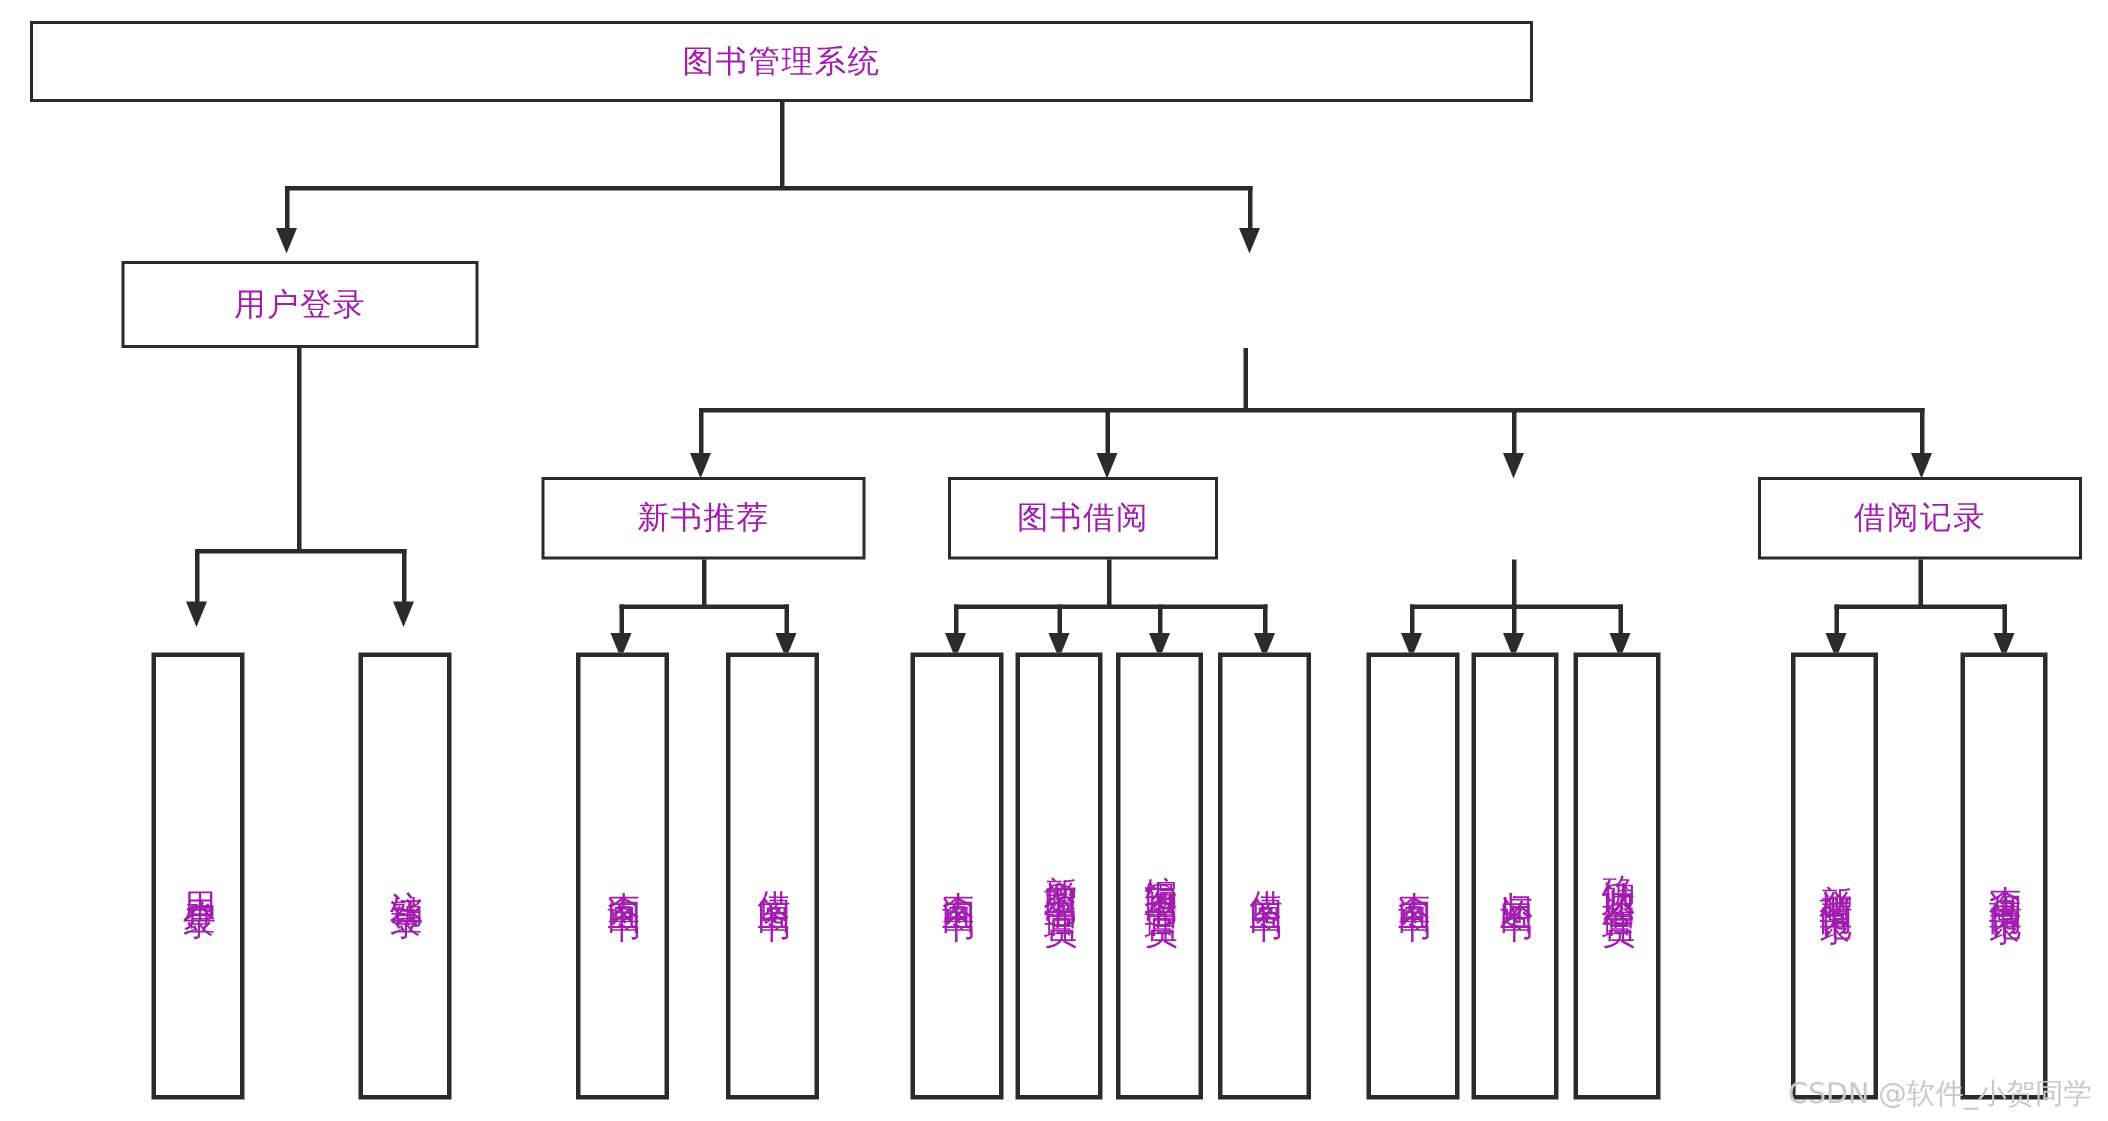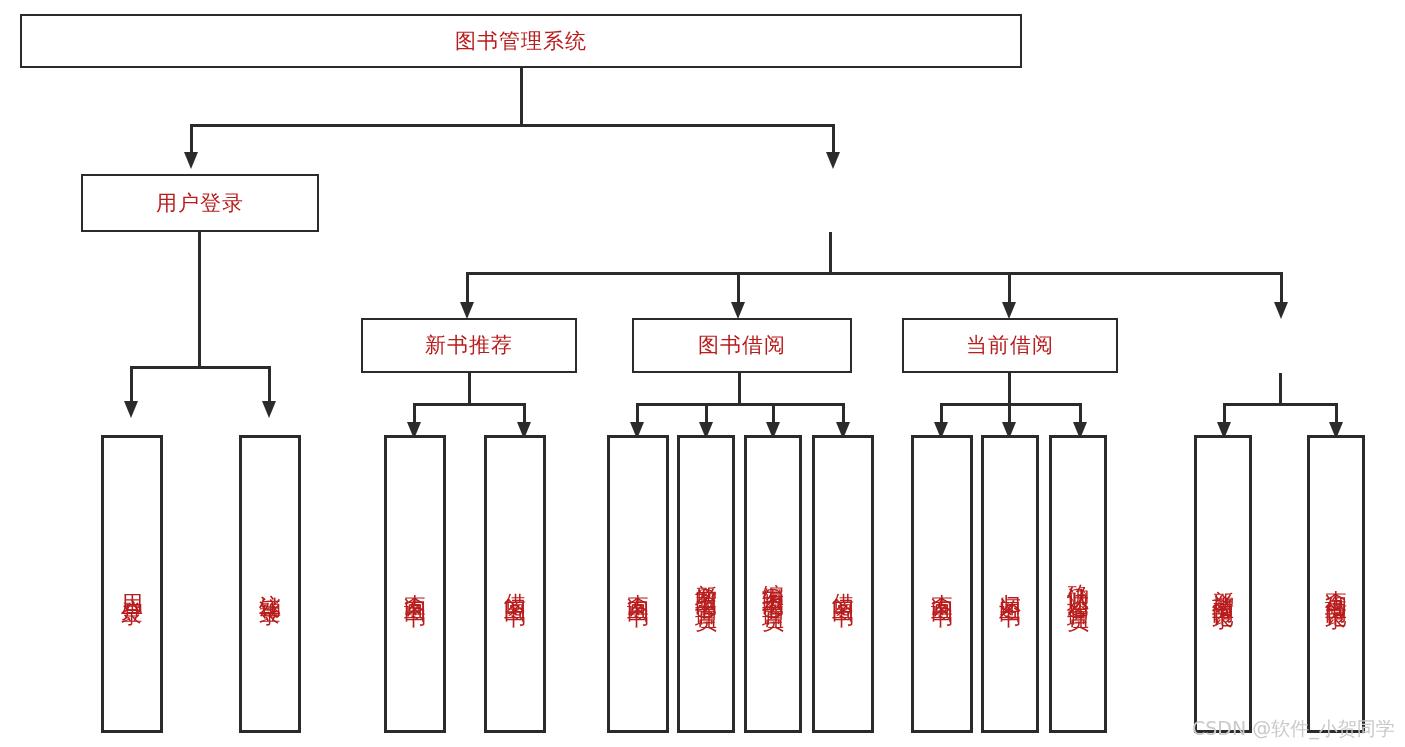--- a/index.html
+++ b/index.html
@@ -27,21 +27,21 @@
     align-items: center;
     justify-content: center;
   }
   .node.root,
   .node.lvl1,
   .node.lvl2 {
     border-width: 2px;
   }
 
   .node-label {
-    color: #b91c1c;
+    color: #a21caf;
     font-size: 21px;
     line-height: 1.15;
     letter-spacing: 1px;
     white-space: nowrap;
     user-select: none;
   }
 
   
   .node.leaf {
     border-width: 3px;
@@ -119,25 +119,25 @@
   <div class="edge v" style="left:737px; top:272px; width:3px; height:32px;"></div>
   <div class="arrow" style="left:731px; top:302px;"></div>
   <div class="edge v" style="left:1008px; top:272px; width:3px; height:32px;"></div>
   <div class="arrow" style="left:1002px; top:302px;"></div>
   <div class="edge v" style="left:1280px; top:272px; width:3px; height:32px;"></div>
   <div class="arrow" style="left:1274px; top:302px;"></div>
 
   <div class="node lvl2" style="left:361px; top:318px; width:216px; height:55px;">
     <span class="node-label">新书推荐</span>
   </div>
-  <div class="node lvl2" style="left:632px; top:318px; width:220px; height:55px;">
+  <div class="node lvl2" style="left:632px; top:318px; width:180px; height:55px;">
     <span class="node-label">图书借阅</span>
   </div>
-  <div class="node lvl2" style="left:902px; top:318px; width:216px; height:55px;">
-    <span class="node-label">当前借阅</span>
+  <div class="node lvl2" style="left:1172px; top:318px; width:216px; height:55px;">
+    <span class="node-label">借阅记录</span>
   </div>
 
   <div class="edge v" style="left:468px; top:373px; width:3px; height:32px;"></div>
   <div class="edge h" style="left:413px; top:403px; width:113px; height:3px;"></div>
   <div class="edge v" style="left:413px; top:403px; width:3px; height:22px;"></div>
   <div class="arrow" style="left:407px; top:422px;"></div>
   <div class="edge v" style="left:523px; top:403px; width:3px; height:22px;"></div>
   <div class="arrow" style="left:517px; top:422px;"></div>
 
   <div class="edge v" style="left:738px; top:373px; width:3px; height:32px;"></div>

